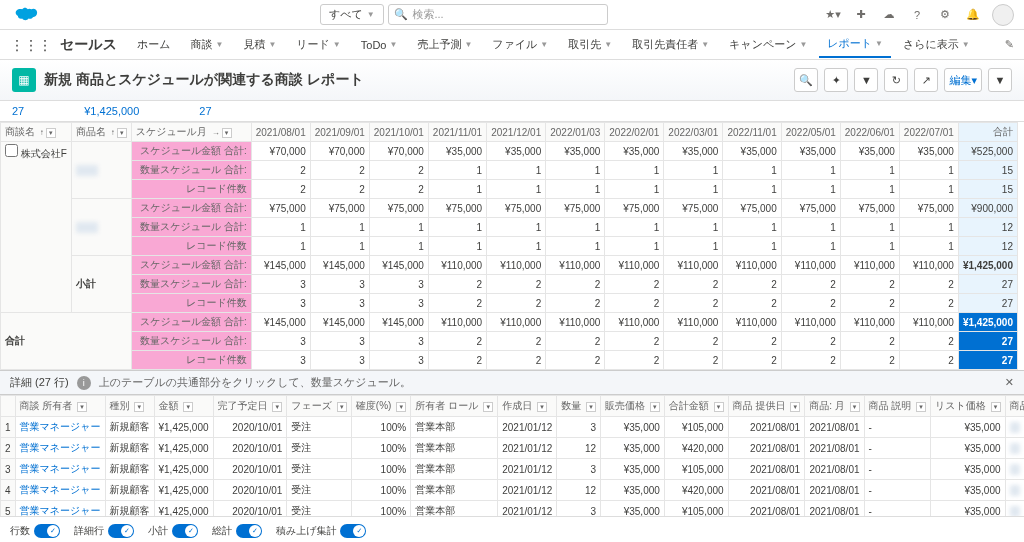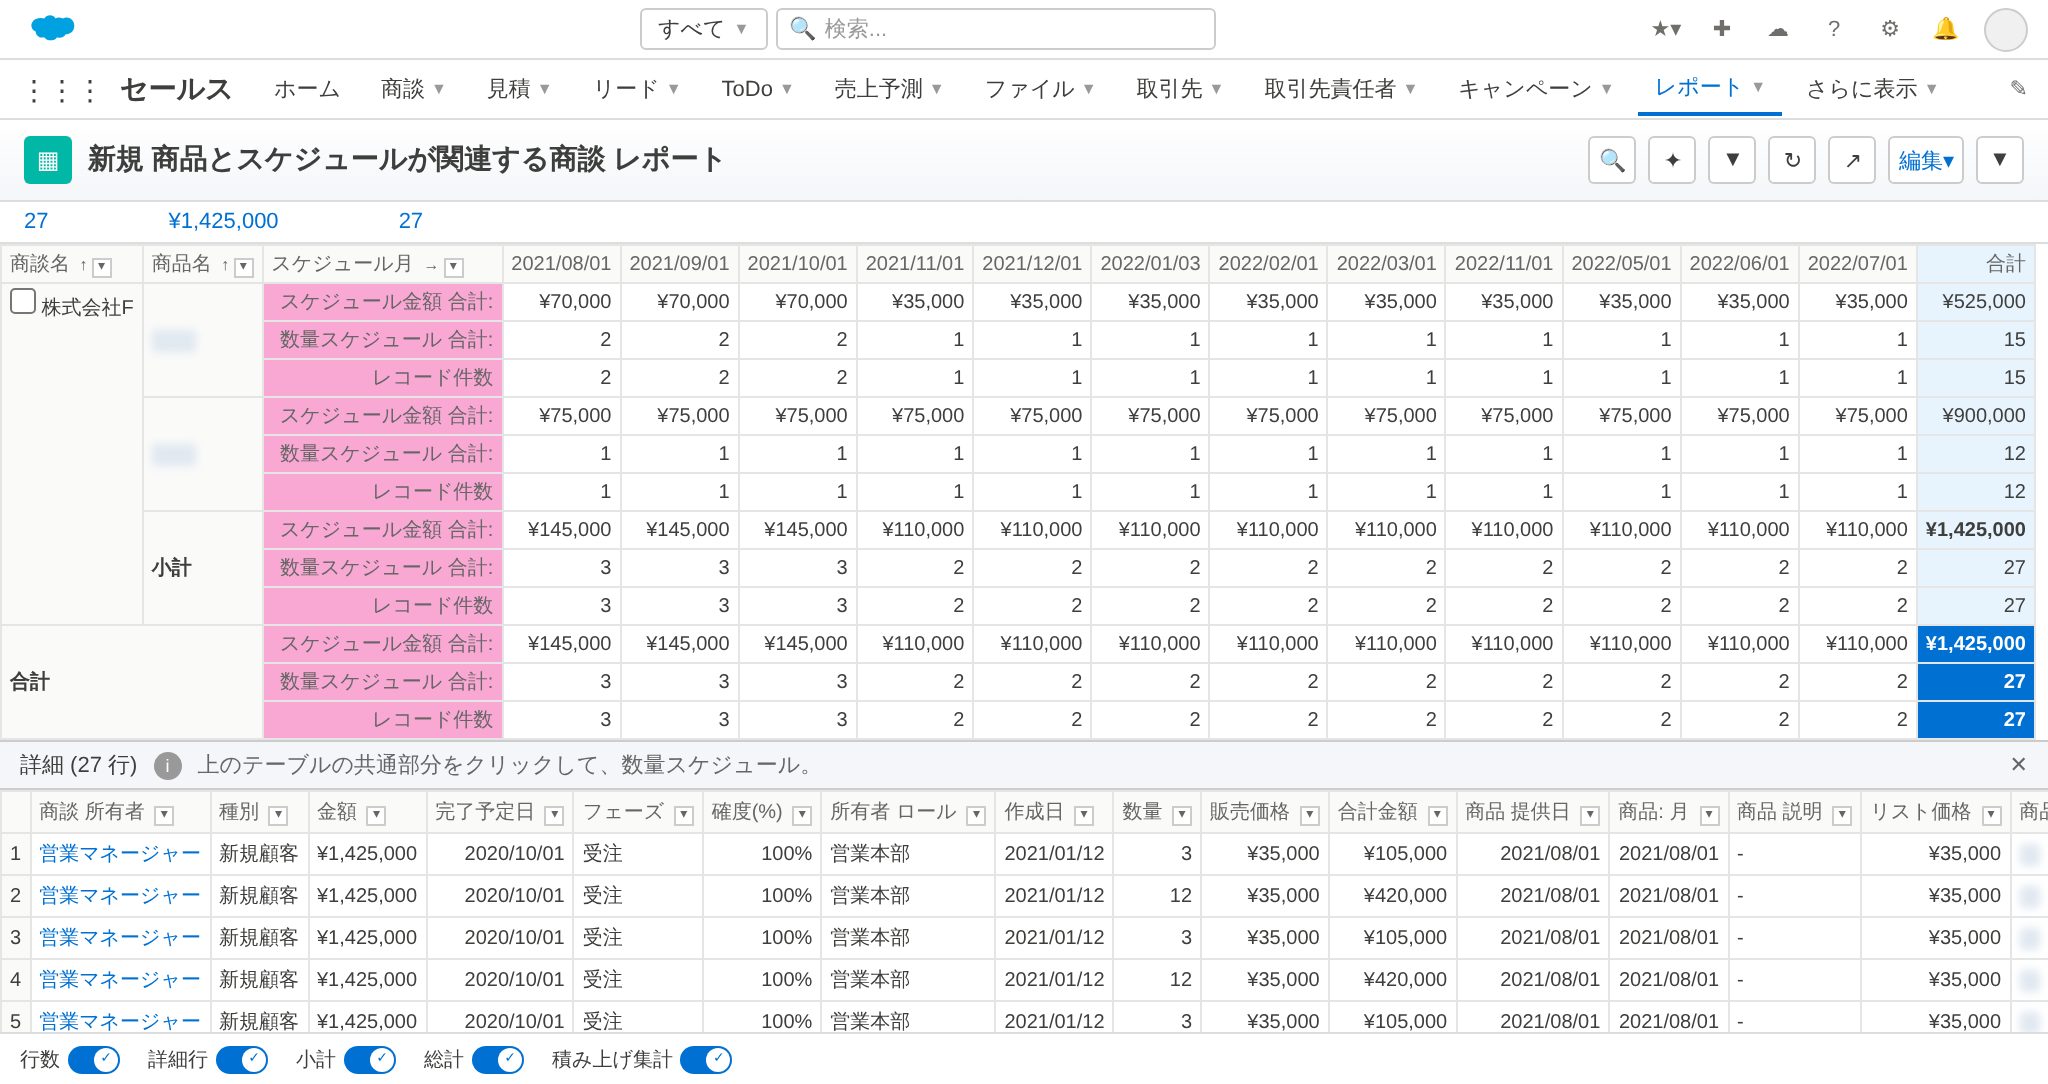--- a/index.html
+++ b/index.html
@@ -43,21 +43,21 @@
 .detail-header{background:#f4f6f9;padding:4px 10px;display:flex;align-items:center;gap:8px;border-top:1px solid #ccc;border-bottom:1px solid #ccc}
 .info-icon{width:14px;height:14px;border-radius:50%;background:#999;color:#fff;display:flex;align-items:center;justify-content:center;font-size:9px}
 .detail-close{margin-left:auto;cursor:pointer;color:#666}
 .detail-table{background:#fff;overflow:auto}
 .detail-table table{border-collapse:collapse;font-size:10px;width:100%}
 .detail-table th{background:#fafaf9;border:1px solid #e5e5e5;padding:3px 4px;text-align:left;font-weight:400;color:#666;white-space:nowrap}
 .detail-table td{border:1px solid #e5e5e5;padding:3px 4px;white-space:nowrap}
 .detail-table .num{text-align:right}
 .detail-table .link{color:#0070d2;cursor:pointer}
 .row-num{background:#fafaf9;text-align:center;width:22px}
-.footer{background:#fff;border-top:1px solid #ddd;padding:4px 10px;display:flex;align-items:center;gap:14px;position:absolute;bottom:0;left:0;right:0;height:26px}
+.footer{background:#fff;border-top:1px solid #ddd;padding:4px 10px;display:flex;align-items:flex-end;gap:14px;position:absolute;bottom:0;left:0;right:0;height:26px}
 .toggle{display:flex;align-items:center;gap:4px;font-size:10px}
 .switch{width:26px;height:14px;background:#0070d2;border-radius:7px;position:relative;cursor:pointer}
 .switch::after{content:"✓";position:absolute;width:12px;height:12px;background:#fff;border-radius:50%;top:1px;right:1px;font-size:7px;text-align:center;line-height:12px;color:#0070d2}
 .blur{filter:blur(2px);background:#e0e8f0;color:transparent;border-radius:2px}
 </style>
 </head>
 <body>
 
 <div class="header">
   <svg class="cloud-logo" viewBox="0 0 40 28">

